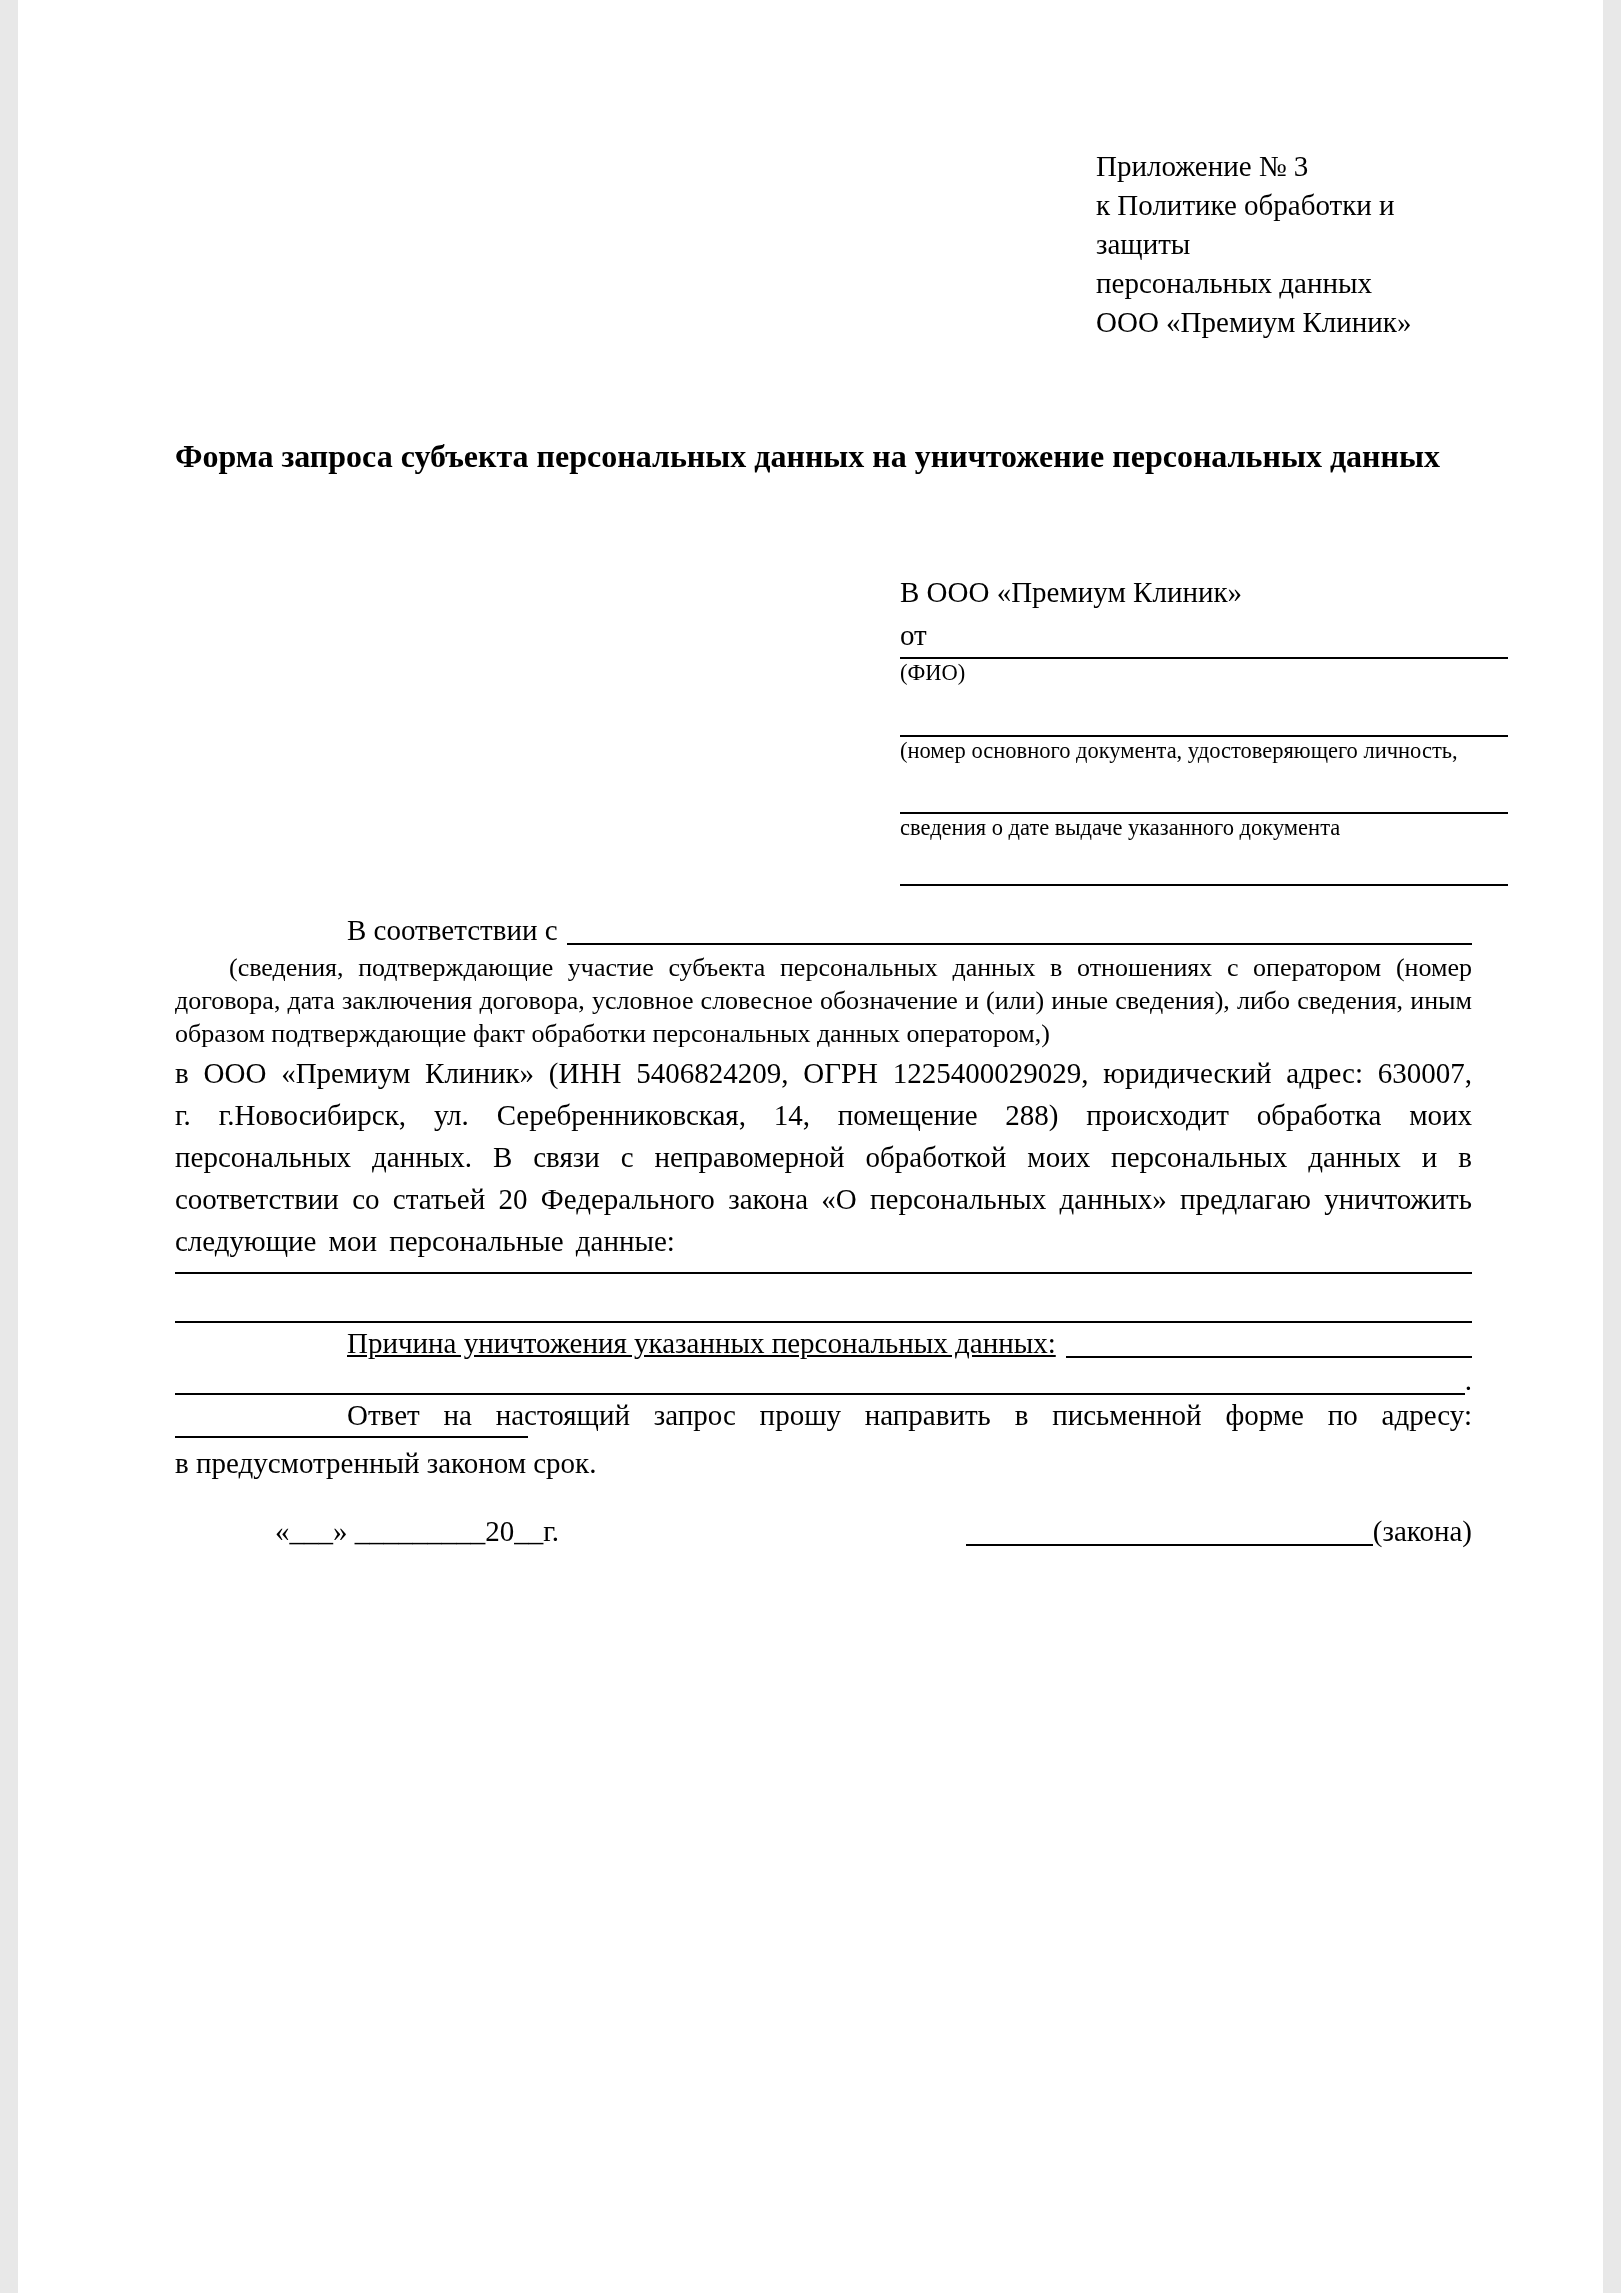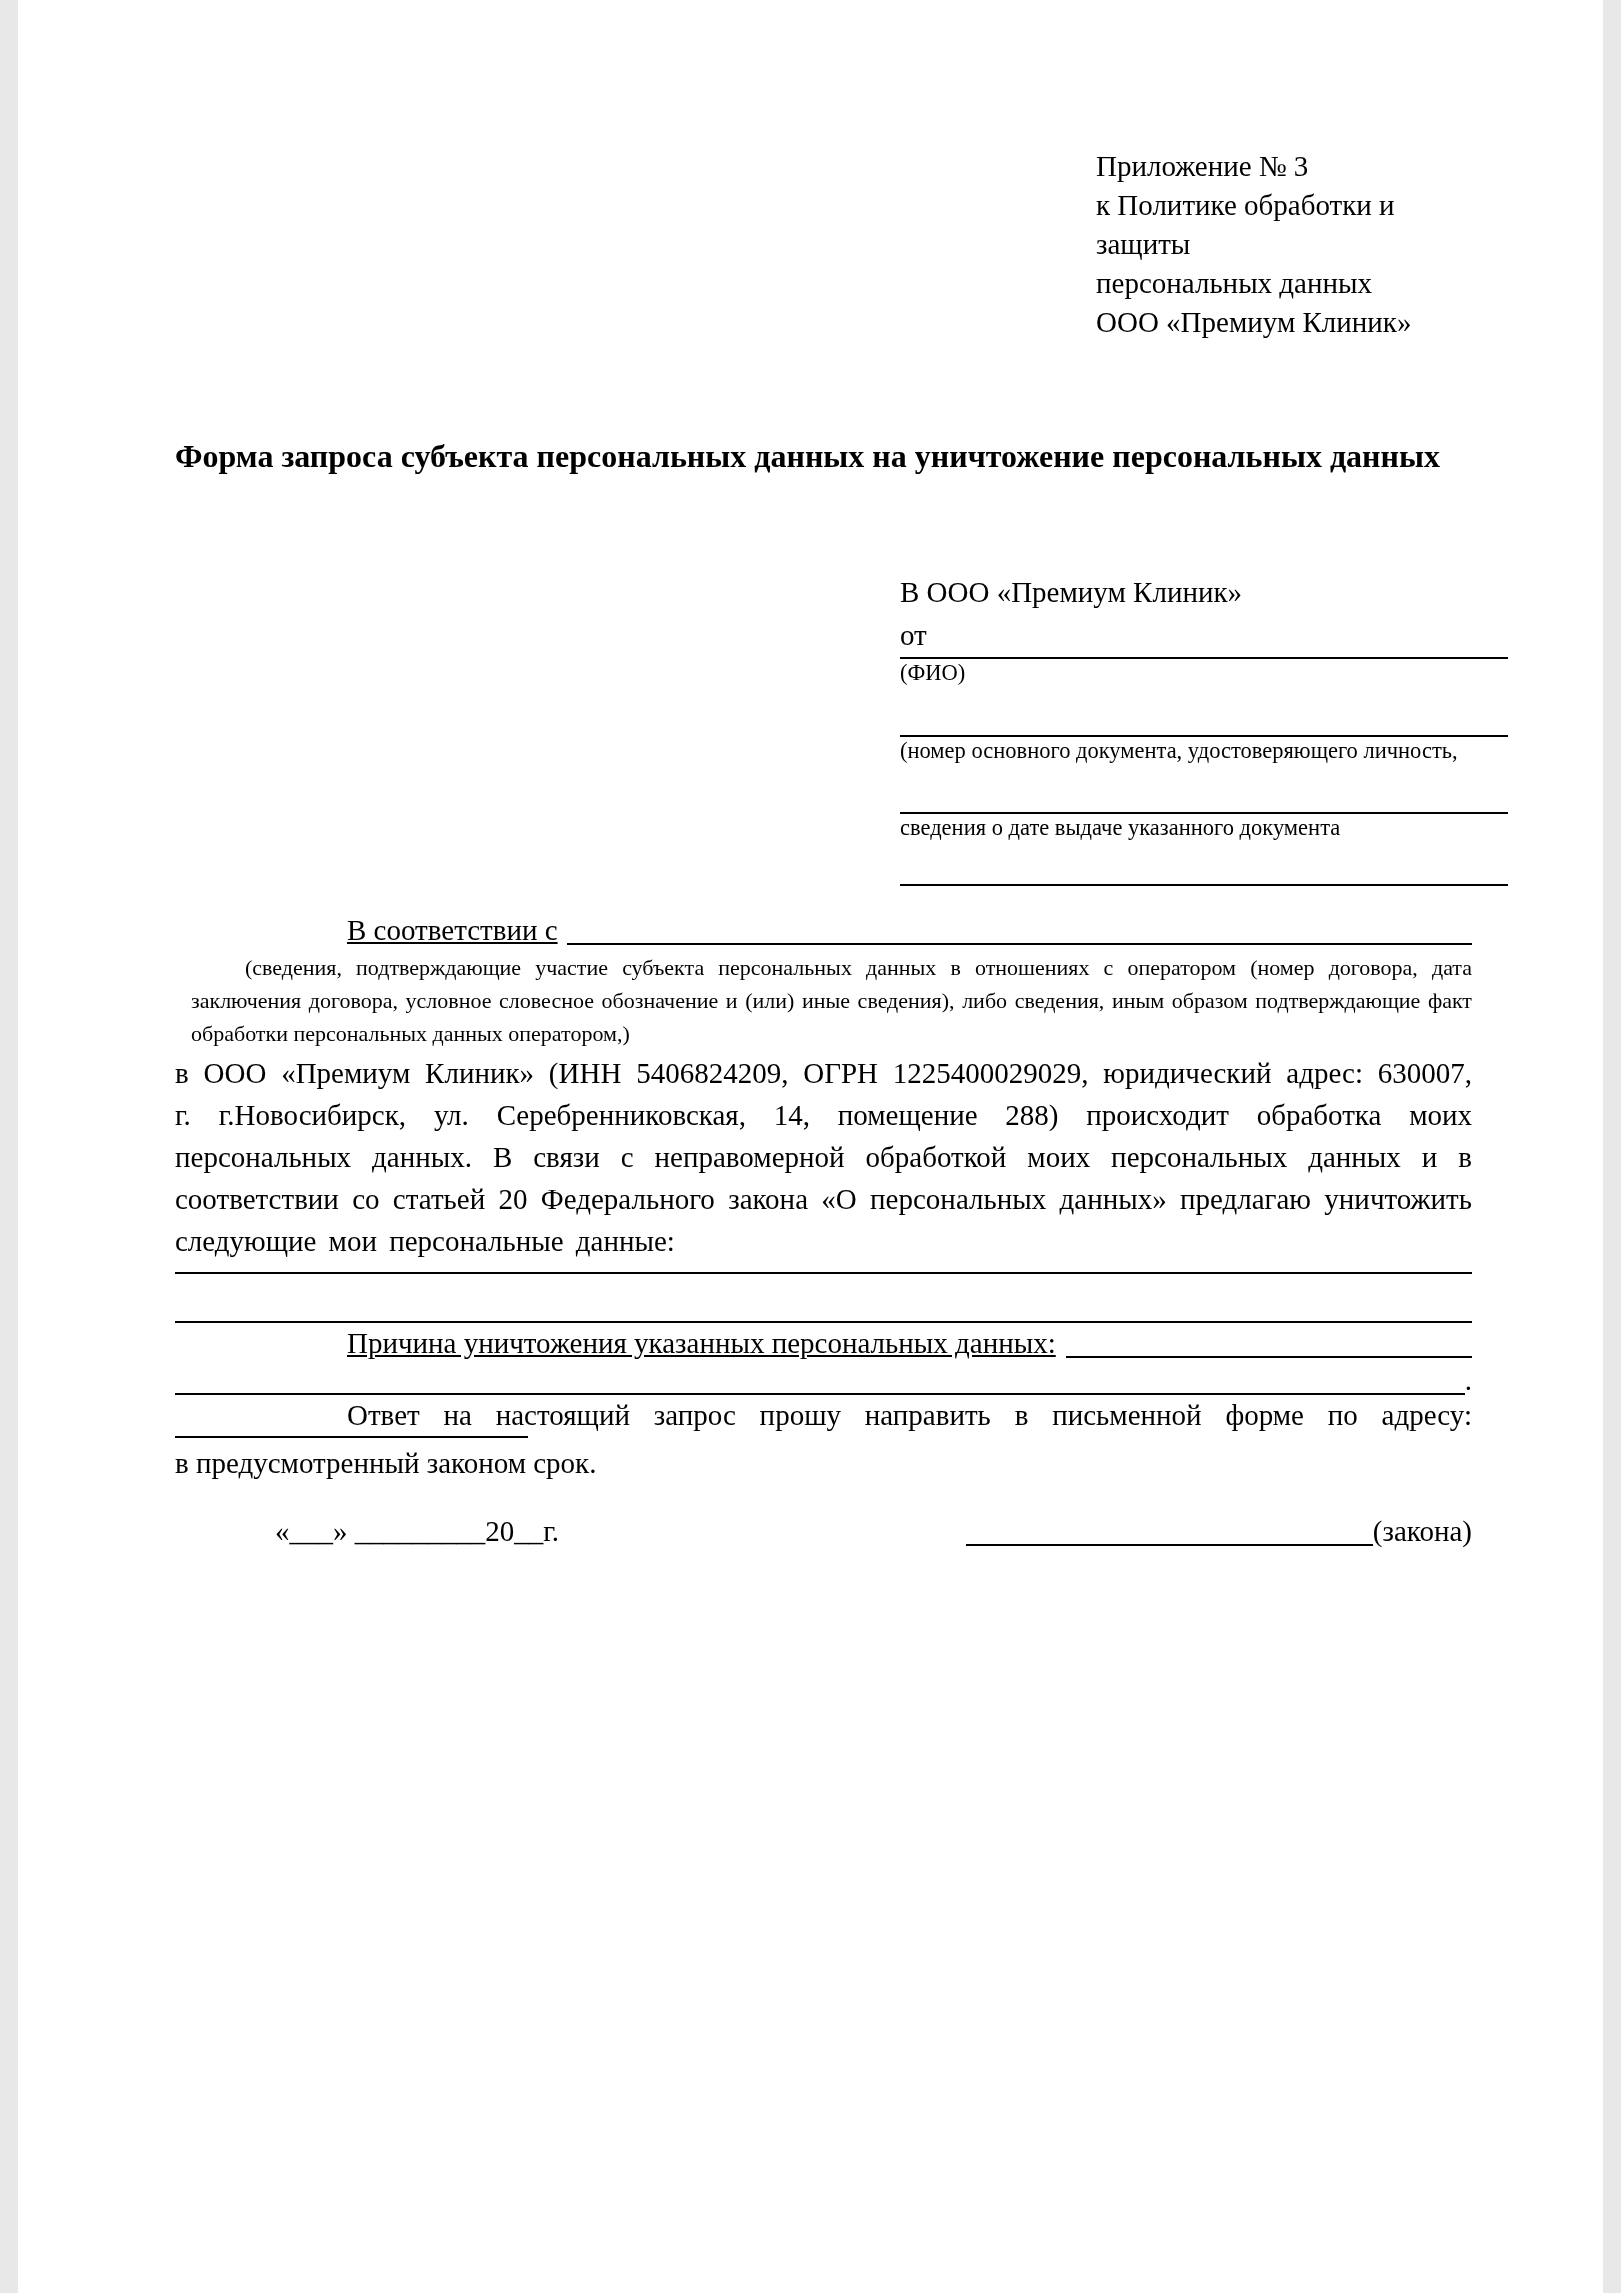--- a/index.html
+++ b/index.html
@@ -13,24 +13,24 @@
   
   .doc-title{margin:93px 0 0 0;text-align:left;font-weight:bold;font-size:32px;line-height:43px;}
   
   .recipient{margin-left:725px;margin-top:93px;width:608px;}
   .recipient .to-line,.recipient .from-line{line-height:43px;}
   .fblank{border-bottom:2px solid #000000;}
   .h0{height:0;}.h50{height:49px;}.h48{height:47px;}.h44{height:43px;}
   .fcaption{font-size:22.5px;line-height:27.4px;}
   
   .accordance{display:flex;margin-top:23.5px;line-height:41px;}
-  .accordance .lbl{white-space:nowrap;padding-left:172px;text-decoration:underline;}
+  .accordance .lbl{white-space:nowrap;padding-left:172px;}
   .fill{flex:1;border-bottom:2px solid #000000;margin:0 0 5.9px 9.8px;}
   
-  .fine-print{font-size:22px;line-height:33px;text-align:justify;text-indent:54px;margin-left:16px;}
+  .fine-print{font-size:26px;line-height:33px;text-align:justify;text-indent:54px;}
   
   .main-par{margin-top:2px;line-height:42px;text-align:justify;word-spacing:4.9px;}
   
   .blank-row{border-bottom:2px solid #000000;}
   .b1{height:9.8px;}
   .b2{height:47px;}
   .reason-row{display:flex;line-height:41px;text-decoration:underline;}
   .reason-row .lbl{white-space:nowrap;padding-left:172px;}
   .line-period-row{display:flex;align-items:flex-end;height:31px;}
   .line-period-row .fill2{flex:1;border-bottom:2px solid #000000;}

